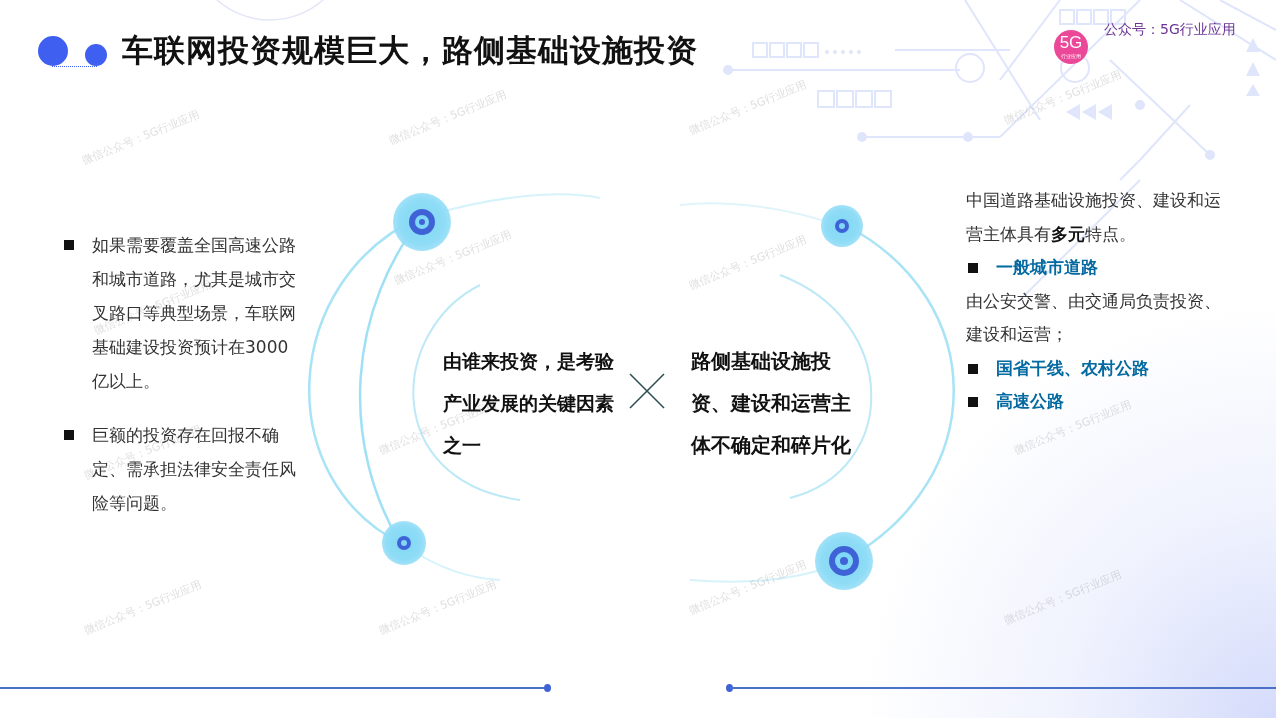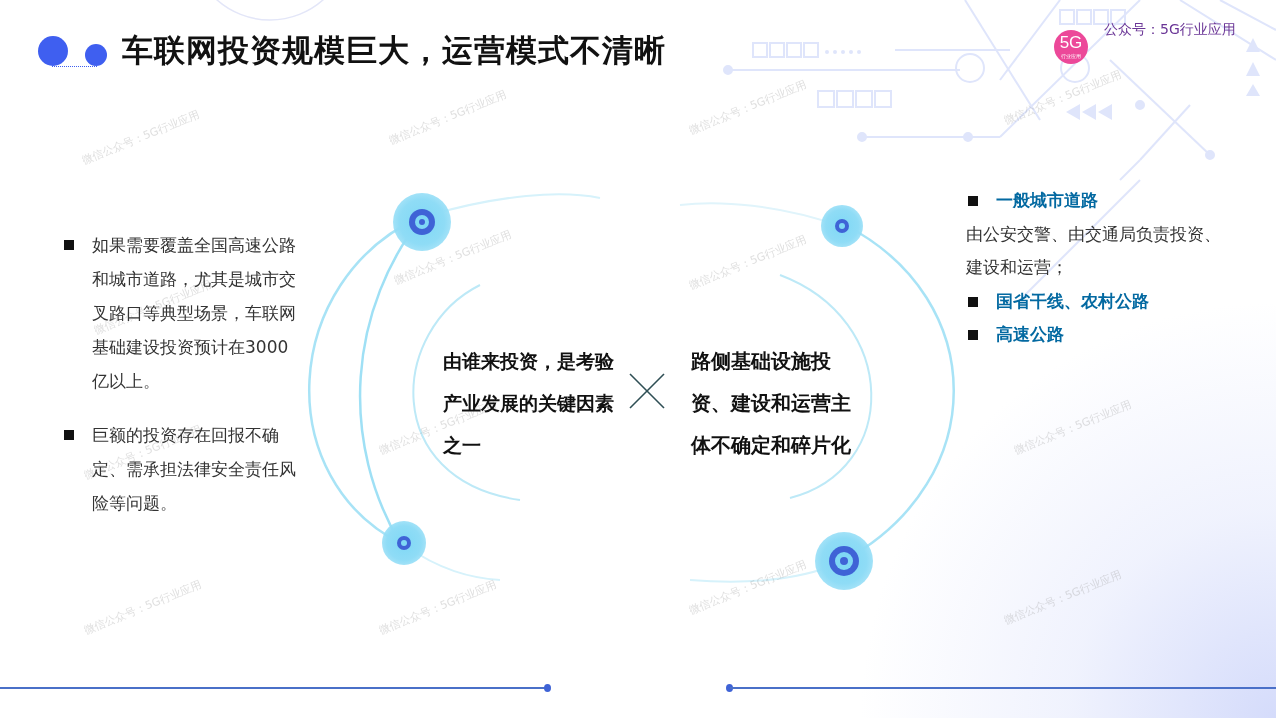--- a/index.html
+++ b/index.html
@@ -151,21 +151,21 @@
 <div class="watermark" style="left:80px;top:445px;">微信公众号：5G行业应用</div>
 <div class="watermark" style="left:1010px;top:420px;">微信公众号：5G行业应用</div>
 <div class="watermark" style="left:80px;top:600px;">微信公众号：5G行业应用</div>
 <div class="watermark" style="left:375px;top:600px;">微信公众号：5G行业应用</div>
 <div class="watermark" style="left:685px;top:580px;">微信公众号：5G行业应用</div>
 <div class="watermark" style="left:1000px;top:590px;">微信公众号：5G行业应用</div>
 
 <div class="dot-big"></div>
 <div class="dot-small"></div>
 <div class="dot-line"></div>
-<div class="title">车联网投资规模巨大，运营模式不清晰</div>
+<div class="title">车联网投资规模巨大，路侧基础设施投资</div>
 
 <div class="brand-badge">
   <span class="b5g">5G</span>
   <span class="bsub">行业应用</span>
 </div>
 <div class="brand-text">公众号：5G行业应用</div>
 
 <div class="left-col">
   <div class="bullet-item">
     <span class="sq"></span>
@@ -201,20 +201,23 @@
 </div>
 
 <div class="center-left">由谁来投资，是考验产业发展的关键因素之一</div>
 <svg class="times-icon" viewBox="0 0 38 38">
   <line x1="2" y1="2" x2="36" y2="36" stroke="#2f4f55" stroke-width="1.6"></line>
   <line x1="36" y1="2" x2="2" y2="36" stroke="#2f4f55" stroke-width="1.6"></line>
 </svg>
 <div class="center-right">路侧基础设施投资、建设和运营主体不确定和碎片化</div>
 
 <div class="right-col">
+  <p>
+    <span>中国道路基础设施投资、建设和运营主体具有</span><span class="strong">多元</span><span>特点。</span>
+  </p>
   <p class="sub-head">
     <span class="sq"></span>
     <span>一般城市道路</span>
   </p>
   <p>由公安交警、由交通局负责投资、建设和运营；</p>
   <p class="sub-head">
     <span class="sq"></span>
     <span>国省干线、农村公路</span>
   </p>
   <p class="sub-head">

